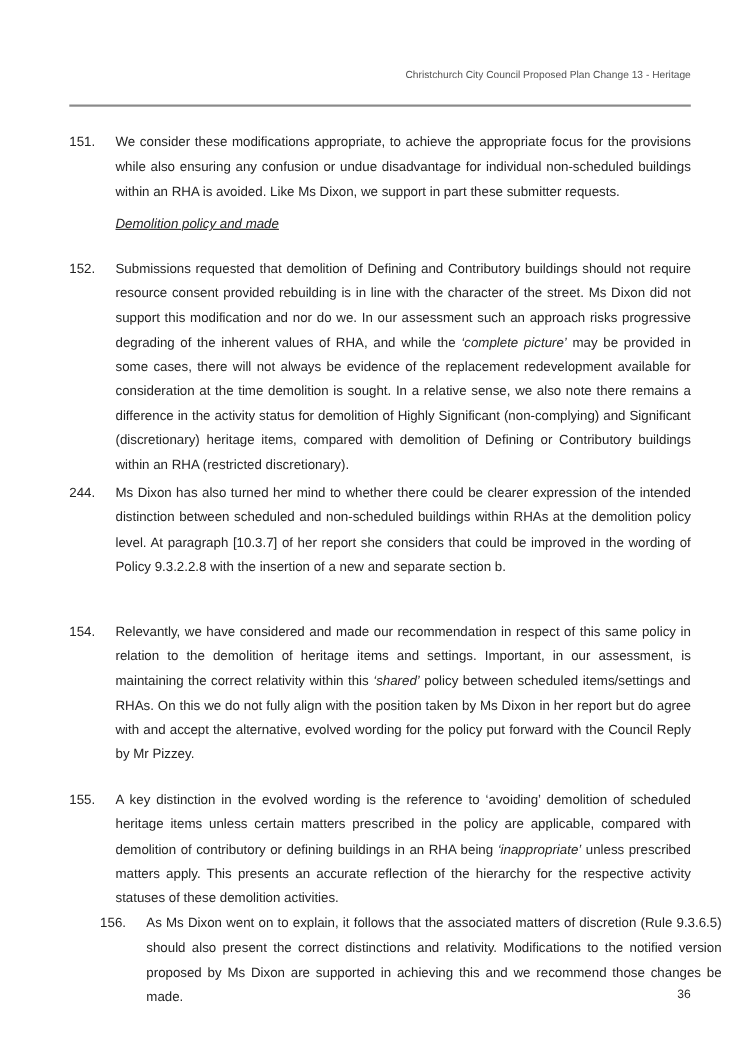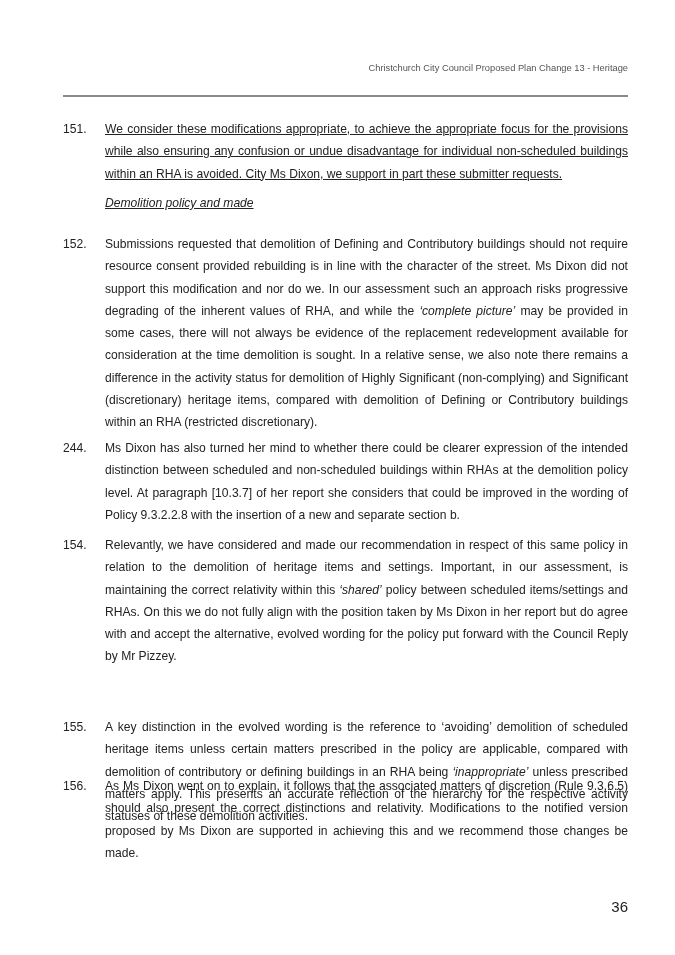--- a/index.html
+++ b/index.html
@@ -5,56 +5,56 @@
     html, body { margin: 0; padding: 0; background: #ffffff; }
     body { width: 675px; height: 955px; position: relative; overflow: hidden;
            font-family: "Liberation Sans", sans-serif; color: #222222; }
     .header { position: absolute; right: 47px; top: 57px; text-align: left;
               font-size: 9.3px; color: #555555; line-height: 22px; }
     .rule { position: absolute; left: 63px; top: 95px; width: 565px; height: 2px; background: #8a8a8a; }
     .para { position: absolute; left: 63px; width: 565px; font-size: 12.1px; line-height: 22.3px; }
     .num { position: absolute; left: 0; top: 0; width: 40px; }
     .text { margin-left: 42px; text-align: justify; }
     .heading { position: absolute; left: 105px; top: 196px; font-size: 12.1px; font-style: italic; text-decoration: underline; }
-    .pagenum { position: absolute; right: 47px; top: 898px; font-size: 15px; }
+    .pagenum { position: absolute; right: 47px; top: 898px; font-size: 11px; }
     em { font-style: italic; }
   </style>
 </head>
 <body>
 
 <div class="header">
   <div>Christchurch City Council Proposed Plan Change 13 - Heritage</div>
 </div>
 <div class="rule"></div>
 
-<div class="para" style="top:118px;text-decoration:underline;">
+<div class="para" style="top:118px;">
   <span class="num">151.</span>
-  <div class="text">We consider these modifications appropriate, to achieve the appropriate focus for the provisions while also ensuring any confusion or undue disadvantage for individual non-scheduled buildings within an RHA is avoided.  City Ms Dixon, we support in part these submitter requests.</div>
+  <div class="text">We consider these modifications appropriate, to achieve the appropriate focus for the provisions while also ensuring any confusion or undue disadvantage for individual non-scheduled buildings within an RHA is avoided.  Like Ms Dixon, we support in part these submitter requests.</div>
 </div>
 
 <div class="heading">Demolition policy and made</div>
 
 <div class="para" style="top:233px;">
   <span class="num">152.</span>
   <div class="text"><span>Submissions requested that demolition of Defining and Contributory buildings should not require resource consent provided rebuilding is in line with the character of the street.  Ms Dixon did not support this modification and nor do we.  In our assessment such an approach risks progressive degrading of the inherent values of RHA, and while the </span><em>‘complete picture’</em><span> may be provided in some cases, there will not always be evidence of the replacement redevelopment available for consideration at the time demolition is sought.  In a relative sense, we also note there remains a difference in the activity status for demolition of Highly Significant (non-complying) and Significant (discretionary) heritage items, compared with demolition of Defining or Contributory buildings within an RHA (restricted discretionary).</span></div>
 </div>
 
 <div class="para" style="top:437px;">
   <span class="num">244.</span>
   <div class="text">Ms Dixon has also turned her mind to whether there could be clearer expression of the intended distinction between scheduled and non-scheduled buildings within RHAs at the demolition policy level.  At paragraph [10.3.7] of her report she considers that could be improved in the wording of Policy 9.3.2.2.8 with the insertion of a new and separate section b.</div>
 </div>
 
-<div class="para" style="top:534px;">
+<div class="para" style="top:563px;">
   <span class="num">154.</span>
   <div class="text"><span>Relevantly, we have considered and made our recommendation in respect of this same policy in relation to the demolition of heritage items and settings.  Important, in our assessment, is maintaining the correct relativity within this </span><em>‘shared’</em><span> policy between scheduled items/settings and RHAs.  On this we do not fully align with the position taken by Ms Dixon in her report but do agree with and accept the alternative, evolved wording for the policy put forward with the Council Reply by Mr Pizzey.</span></div>
 </div>
 
 <div class="para" style="top:680px;margin-top:36px;">
   <span class="num">155.</span>
   <div class="text"><span>A key distinction in the evolved wording is the reference to ‘avoiding’ demolition of scheduled heritage items unless certain matters prescribed in the policy are applicable, compared with demolition of contributory or defining buildings in an RHA being </span><em>‘inappropriate’</em><span> unless prescribed matters apply.  This presents an accurate reflection of the hierarchy for the respective activity statuses of these demolition activities.</span></div>
 </div>
 
-<div class="para" style="top:775px;">
+<div class="para" style="top:828px;margin-left:28px;">
   <span class="num">156.</span>
   <div class="text">As Ms Dixon went on to explain, it follows that the associated matters of discretion (Rule 9.3.6.5) should also present the correct distinctions and relativity.  Modifications to the notified version proposed by Ms Dixon are supported in achieving this and we recommend those changes be made.</div>
 </div>
 
 <div class="pagenum">36</div>
 
 </body></html>

